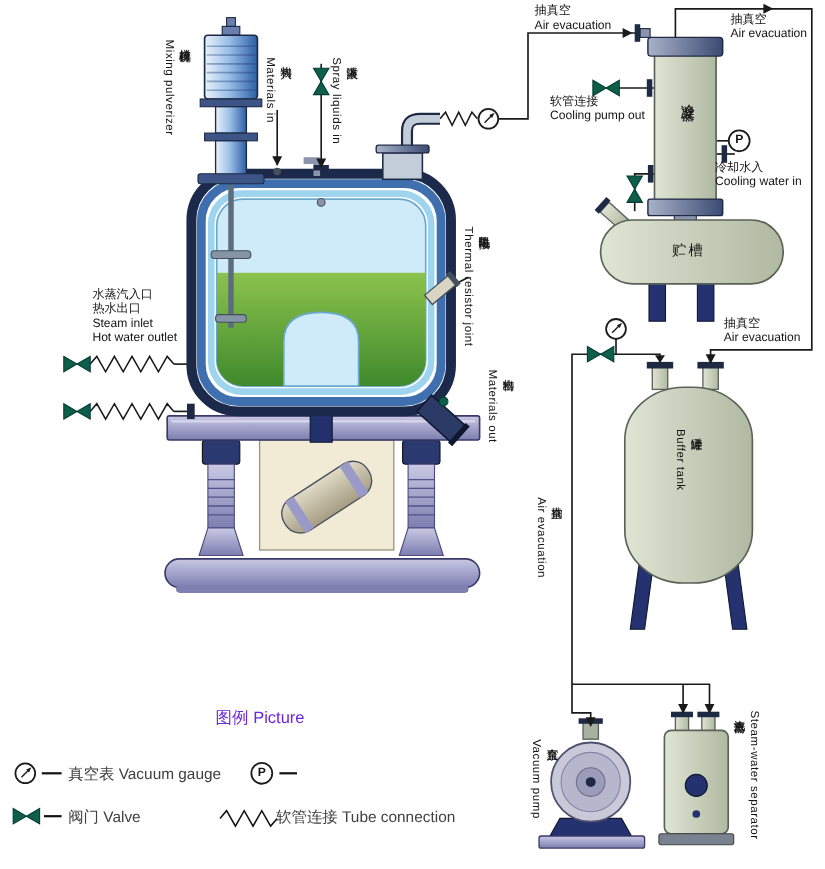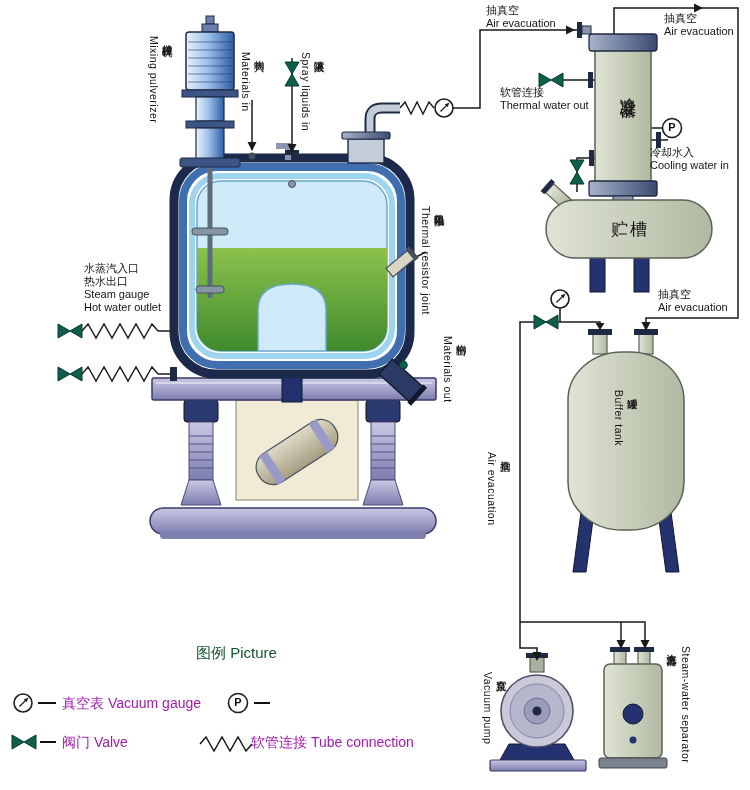--- a/index.html
+++ b/index.html
@@ -3,23 +3,23 @@
 <meta charset="utf-8">
 <style>
   *{box-sizing:border-box}
   body{margin:0;background:#ffffff;font-family:"Liberation Sans",sans-serif}
   .stage{position:relative;width:750px;height:790px;background:#fff;overflow:hidden}
   svg.layer{position:absolute;left:0;top:0}
   .lbl{position:absolute;color:#141414;font-size:11px;line-height:1.18;white-space:nowrap}
   .lbl span{display:block}
   .v{writing-mode:vertical-rl;text-orientation:mixed;font-size:10.5px;letter-spacing:.5px}
   .v span{display:block;margin:0 1.5px}
-  .mid{font-size:17px;letter-spacing:2px}
-  .leg{font-size:14px;color:#a21caf}
-  .leg-title{font-size:15px;color:#14532d}
+  .mid{font-size:13px;letter-spacing:2px}
+  .leg{font-size:14px;color:#404040}
+  .leg-title{font-size:15px;color:#6d28d9}
   .pletter{position:absolute;font-size:11px;font-weight:bold;color:#111;width:12px;text-align:center;line-height:13px}
 </style>
 </head>
 <body>
 
 <div class="stage">
 
 <svg class="layer" width="750" height="790" viewBox="0 0 750 790">
   <defs>
     <linearGradient id="motorG" x1="0" y1="0" x2="1" y2="0">
@@ -267,21 +267,21 @@
 </div>
 
 <div class="lbl v" style="left:298px;top:52px">
   <span>喷淋液入</span>
   <span>Spray liquids in</span>
 </div>
 
 <div class="lbl" style="left:84px;top:262px">
   <span>水蒸汽入口</span>
   <span>热水出口</span>
-  <span>Steam gauge</span>
+  <span>Steam inlet</span>
   <span>Hot water outlet</span>
 </div>
 
 
 <div class="lbl v" style="left:418px;top:206px">
   <span>热电阻接口</span>
   <span>Thermal resistor joint</span>
 </div>
 
 <div class="lbl v" style="left:440px;top:336px">
@@ -304,21 +304,21 @@
   <span>Air evacuation</span>
 </div>
 
 <div class="lbl v" style="left:484px;top:452px">
   <span>抽真空</span>
   <span>Air evacuation</span>
 </div>
 
 <div class="lbl" style="left:500px;top:86px">
   <span>软管连接</span>
-  <span>Thermal water out</span>
+  <span>Cooling pump out</span>
 </div>
 
 <div class="lbl" style="left:650px;top:146px">
   <span>冷却水入</span>
   <span>Cooling water in</span>
 </div>
 
 <div class="lbl v mid" style="left:616px;top:84px">
   <span>冷凝器</span>
 </div>

